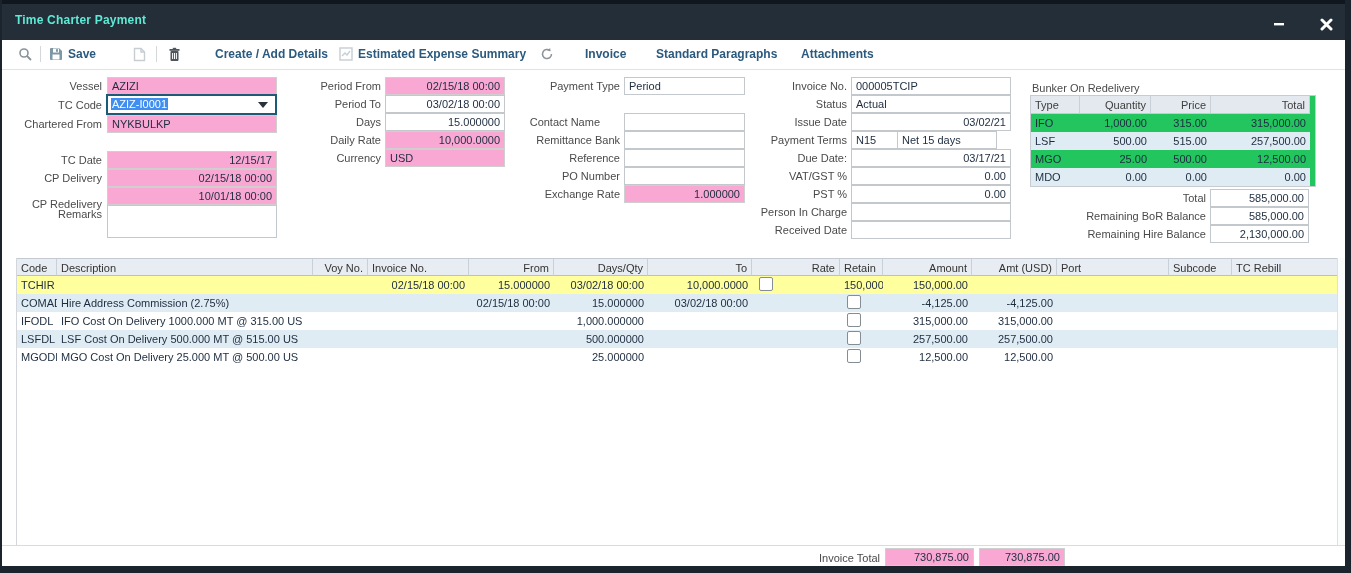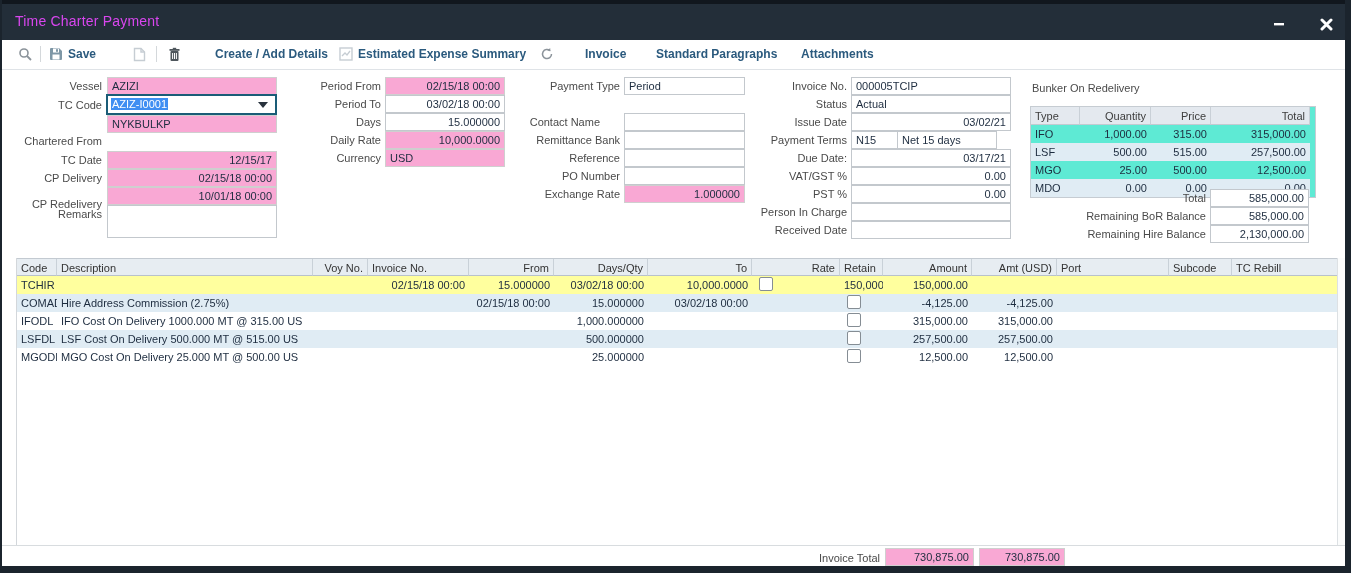--- a/index.html
+++ b/index.html
@@ -1,40 +1,40 @@
 <!DOCTYPE html>
 <html><head>
 <meta charset="utf-8">
 <style>
   html,body{margin:0;padding:0;background:#fff;}
   .window{position:relative;width:1351px;height:573px;background:#fff;
     border-left:2px solid #1b242d;border-right:6px solid #1b242d;border-bottom:7px solid #1b242d;
     box-sizing:border-box;overflow:hidden;font-family:"Liberation Sans",sans-serif;}
   
   .titlebar{position:absolute;left:0;right:0;top:0;height:40px;background:#232e39;border-top:4px solid #11171e;box-sizing:border-box;}
-  .title{position:absolute;left:13px;top:9px;color:#d946ef;font-size:14px;font-weight:normal;letter-spacing:.2px;}
+  .title{position:absolute;left:13px;top:9px;color:#5eead4;font-size:12px;font-weight:bold;letter-spacing:.2px;}
   .winbtn{position:absolute;top:12px;width:16px;height:16px;display:flex;align-items:center;justify-content:center;cursor:default;}
   
   .toolbar{position:absolute;left:0;right:0;top:40px;height:29px;background:#fff;border-bottom:1px solid #dfe3e7;}
   .titem{position:absolute;top:0;height:28px;display:flex;align-items:center;gap:5px;color:#2b5a7e;font-size:12px;font-weight:bold;white-space:nowrap;cursor:default;}
   .tsep{position:absolute;top:6px;width:1px;height:16px;background:#d4d8db;}
   
   .lbl{position:absolute;height:18px;line-height:18px;text-align:right;color:#4a4a4a;font-size:11px;white-space:nowrap;}
   .lbl.left{text-align:left;}
   .fld{position:absolute;height:18px;line-height:16px;box-sizing:border-box;border:1px solid #c3c8cd;background:#fff;
        color:#1d2c3f;font-size:11px;padding:0 4px;white-space:nowrap;overflow:hidden;}
   .fld.ro{background:#f9a8d4;border-color:#cfcfcf;}
   .fld.num{text-align:right;}
   .fld.remarks{height:33px;}
   .combo{position:absolute;height:21px;box-sizing:border-box;border:2px solid #1a5c77;background:#fff;
        font-size:11px;line-height:17px;padding:0 3px;overflow:hidden;white-space:nowrap;}
   .combo .sel{background:#3f8ef2;color:#fff;padding:0 1px;}
   .dd{position:absolute;right:7px;top:6px;width:0;height:0;border-left:5px solid transparent;border-right:5px solid transparent;border-top:6px solid #28323d;}
   
-  .btable{position:absolute;left:1028px;top:106px;width:286px;height:92px;border:1px solid #c6ccd2;background:#5eead4;box-sizing:border-box;}
+  .btable{position:absolute;left:1028px;top:95px;width:286px;height:92px;border:1px solid #c6ccd2;background:#22c55e;box-sizing:border-box;}
   .binner{width:279px;}
   .bhead,.brow{display:grid;grid-template-columns:49px 71px 60px 99px;height:18px;line-height:18px;font-size:11px;}
   .bhead .hc{background:#e4e9ef;border-right:1px solid #c9d0d7;border-bottom:1px solid #c3cad1;box-sizing:border-box;padding:0 4px;color:#3d3d3d;overflow:hidden;}
   .brow .c{padding:0 4px;color:#1d2c3f;overflow:hidden;}
   .brow.alt{background:#e0ecf4;}
   .r{text-align:right;}
   
   .lgrid{position:absolute;left:14px;top:258px;width:1331px;height:287px;background:#fff;
        border-left:1px solid #d3d7db;border-right:1px solid #d3d7db;box-sizing:border-box;}
   .lhead,.lrow{display:grid;grid-template-columns:40px 256px 55px 101px 85px 94px 104px 88px 43px 89px 85px 112px 63px auto;
@@ -131,21 +131,21 @@
 
   <div class="lbl" style="left:8px;top:77px;width:92px;">Vessel</div>
   <div class="fld ro" style="left:105px;top:77px;width:170px;">AZIZI</div>
 
   <div class="lbl" style="left:8px;top:96px;width:92px;">TC Code</div>
   <div class="combo" style="left:104px;top:94px;width:171px;">
     <span class="sel">AZIZ-I0001</span>
     <span class="dd"></span>
   </div>
 
-  <div class="lbl" style="left:8px;top:132px;width:92px;">Chartered From</div>
+  <div class="lbl" style="left:8px;top:115px;width:92px;">Chartered From</div>
   <div class="fld ro" style="left:105px;top:115px;width:170px;">NYKBULKP</div>
 
   <div class="lbl" style="left:8px;top:151px;width:92px;">TC Date</div>
   <div class="fld ro num" style="left:105px;top:151px;width:170px;">12/15/17</div>
 
   <div class="lbl" style="left:8px;top:169px;width:92px;">CP Delivery</div>
   <div class="fld ro num" style="left:105px;top:169px;width:170px;">02/15/18 00:00</div>
 
   <div class="lbl" style="left:8px;top:195px;width:92px;">CP Redelivery</div>
   <div class="fld ro num" style="left:105px;top:187px;width:170px;">10/01/18 00:00</div>

